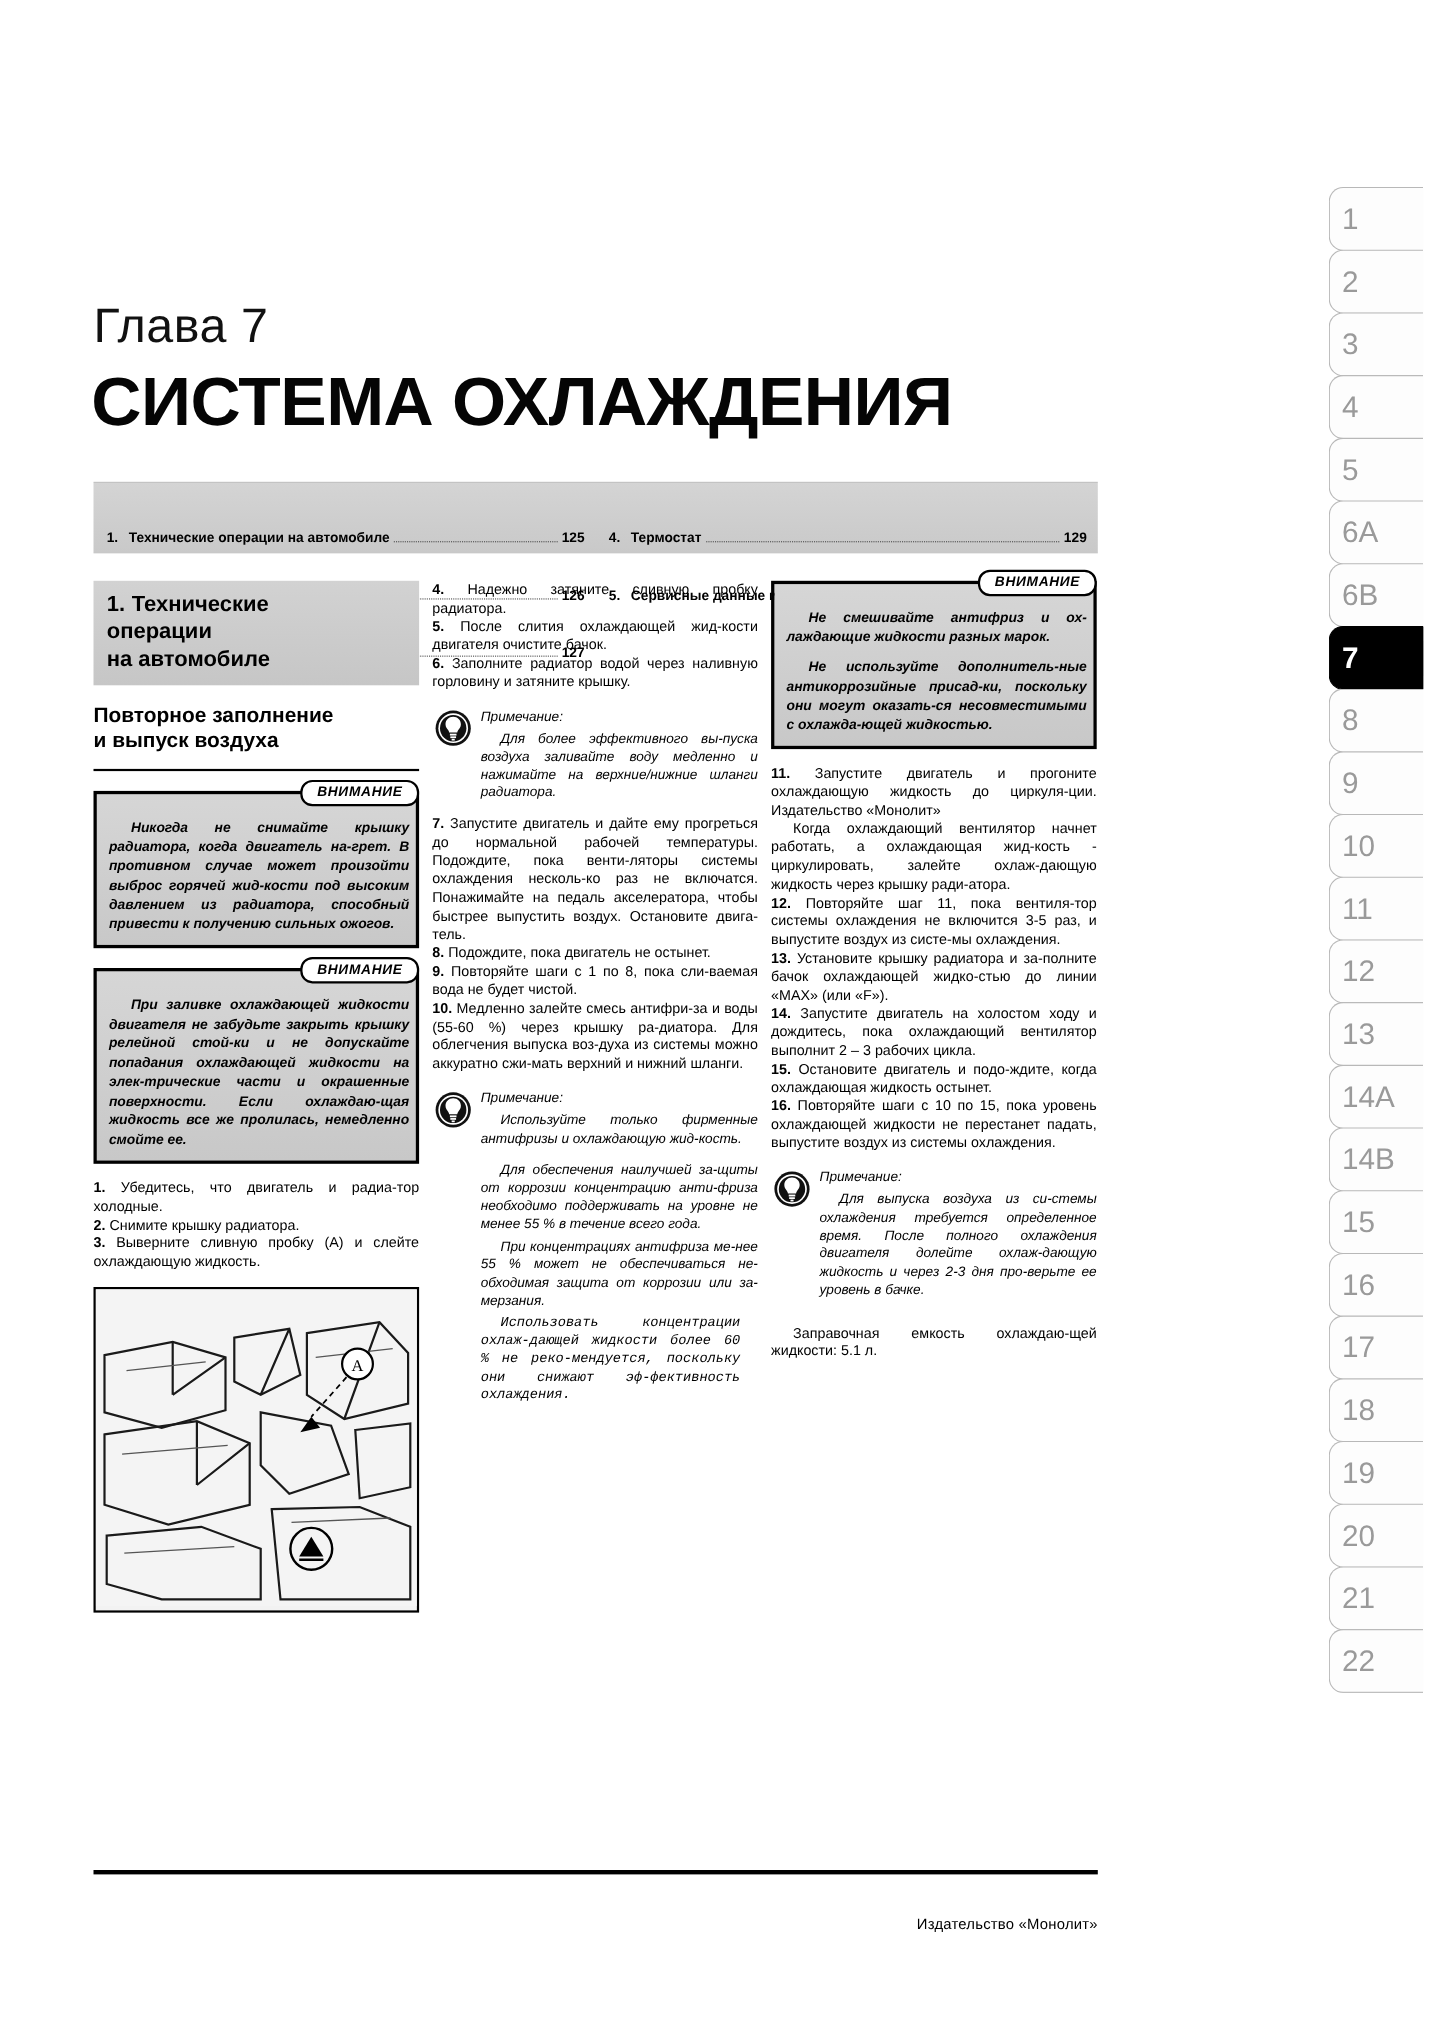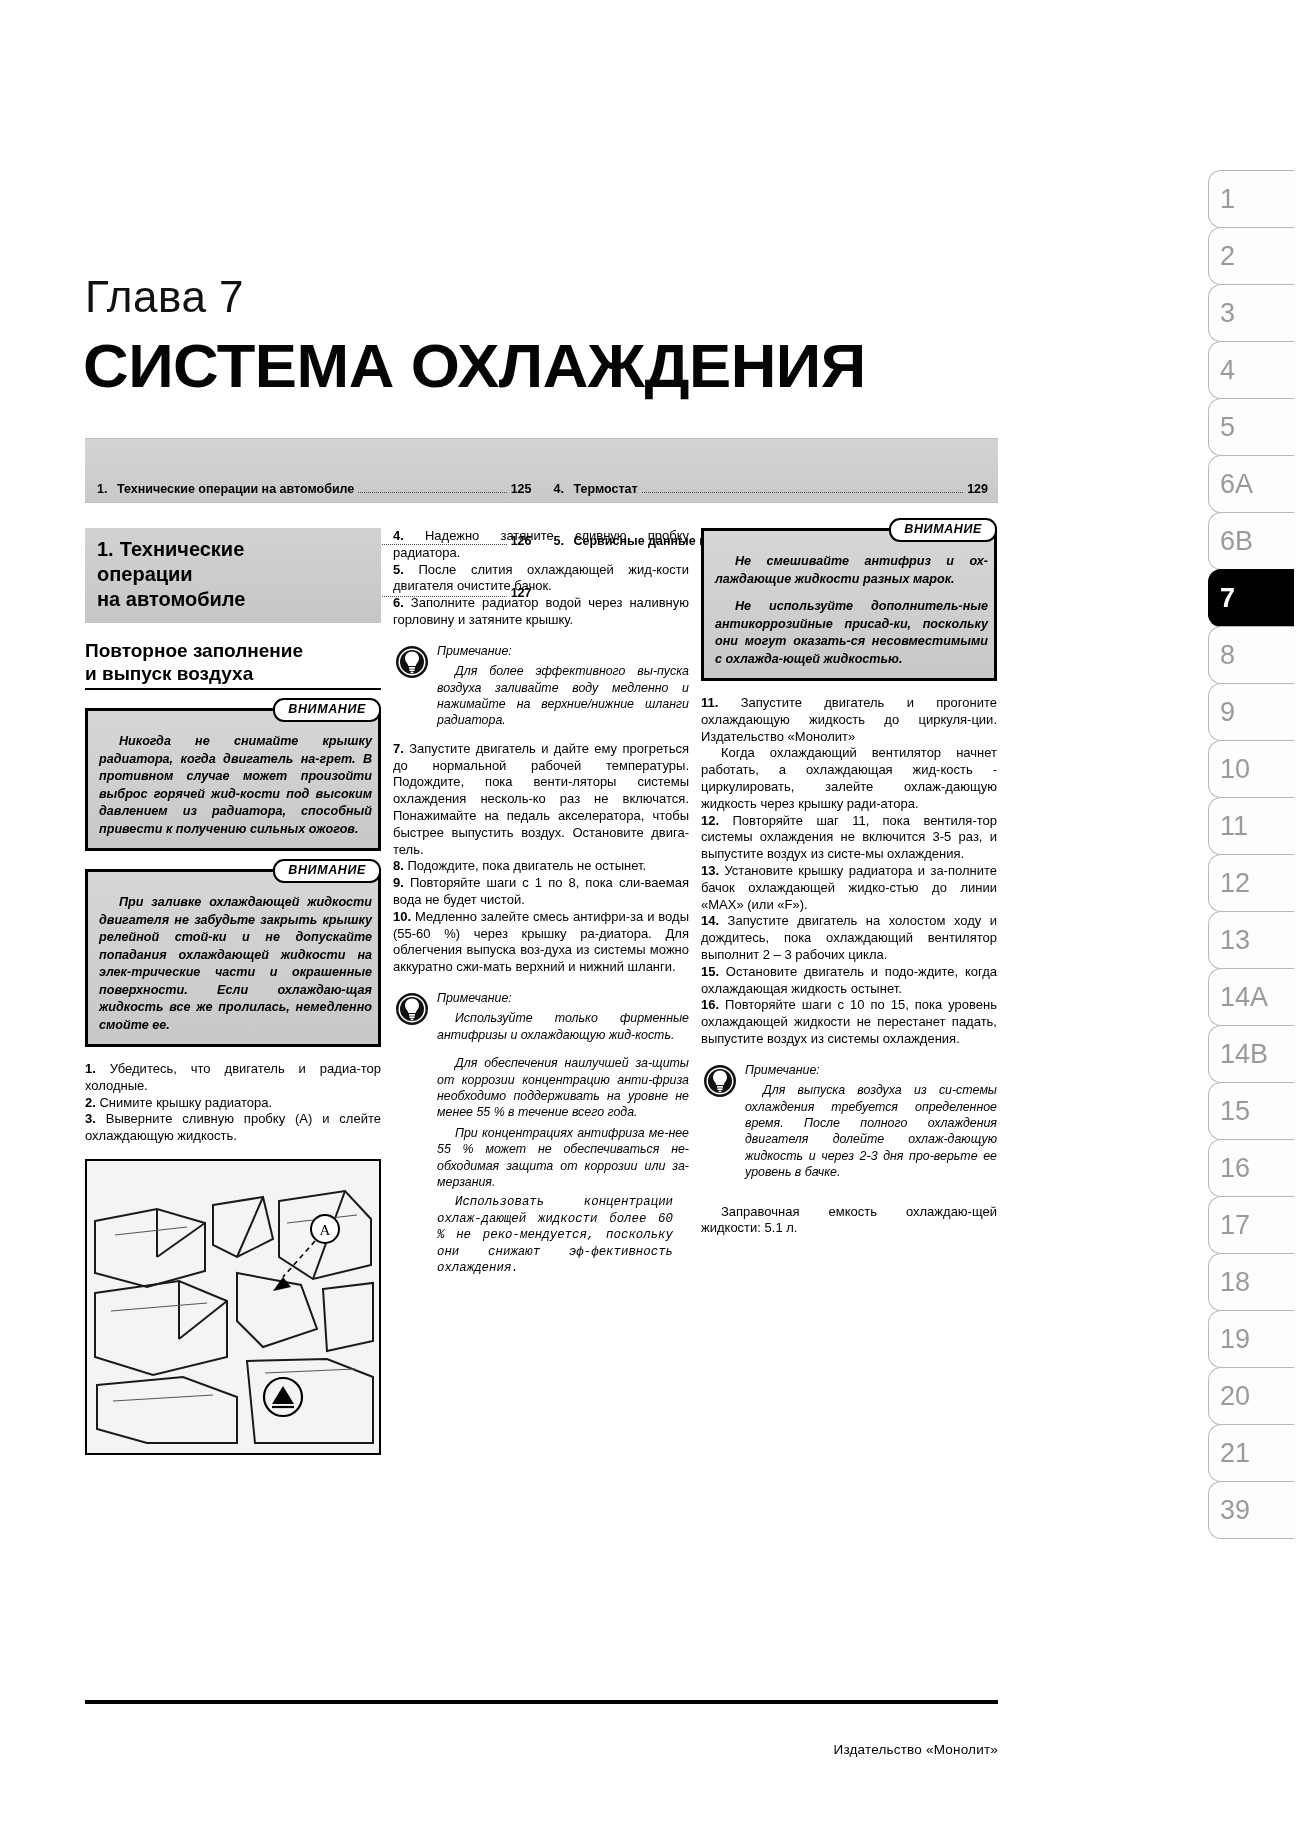--- a/index.html
+++ b/index.html
@@ -104,21 +104,21 @@
     line-height: 25px;
     margin-bottom: 16px;
   }
   .sec-head .n { margin-right: 6px; }
 
   .sub-head {
     font-size: 19px;
     font-weight: 700;
     line-height: 23px;
     border-bottom: 2.5px solid #000;
-    padding-bottom: 3px;
+    padding-bottom: 14px;
     margin-bottom: 16px;
   }
 
   
   .warn {
     position: relative;
     border: 3px solid #000;
     background: linear-gradient(#d6d6d6, #c8c8c8);
     margin: 18px 0 14px 0;
     padding: 22px 6px 10px 11px;
@@ -507,20 +507,20 @@
       <div class="tab">
         <span>19</span>
       </div>
       <div class="tab">
         <span>20</span>
       </div>
       <div class="tab">
         <span>21</span>
       </div>
       <div class="tab">
-        <span>39</span>
+        <span>22</span>
       </div>
     </div>
 
   <div class="footer-rule"></div>
   <div class="footer-text">Издательство «Монолит»</div>
 
 </div>
 
 </body></html>

